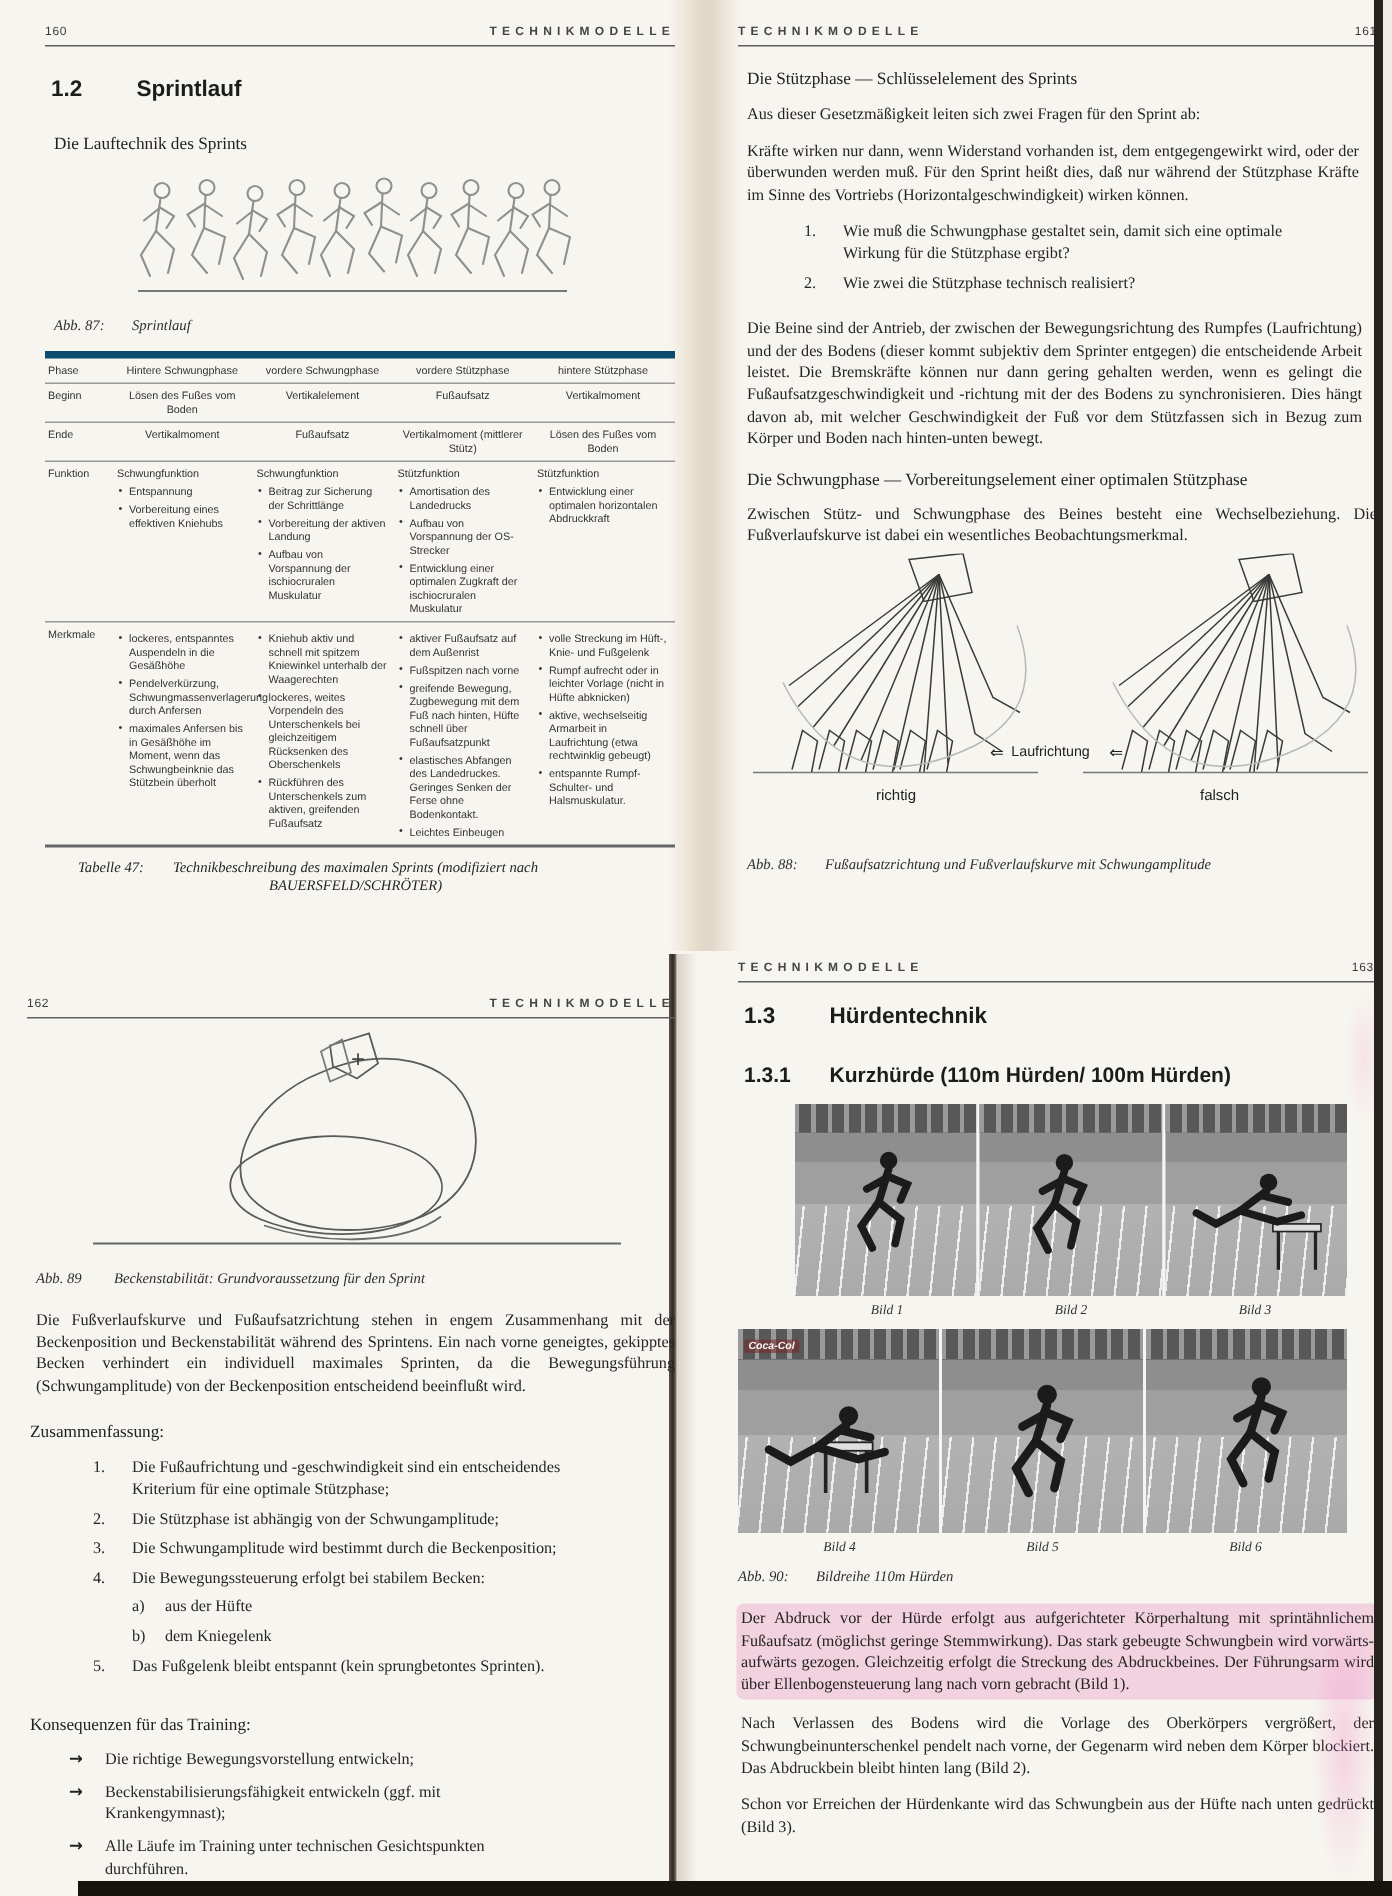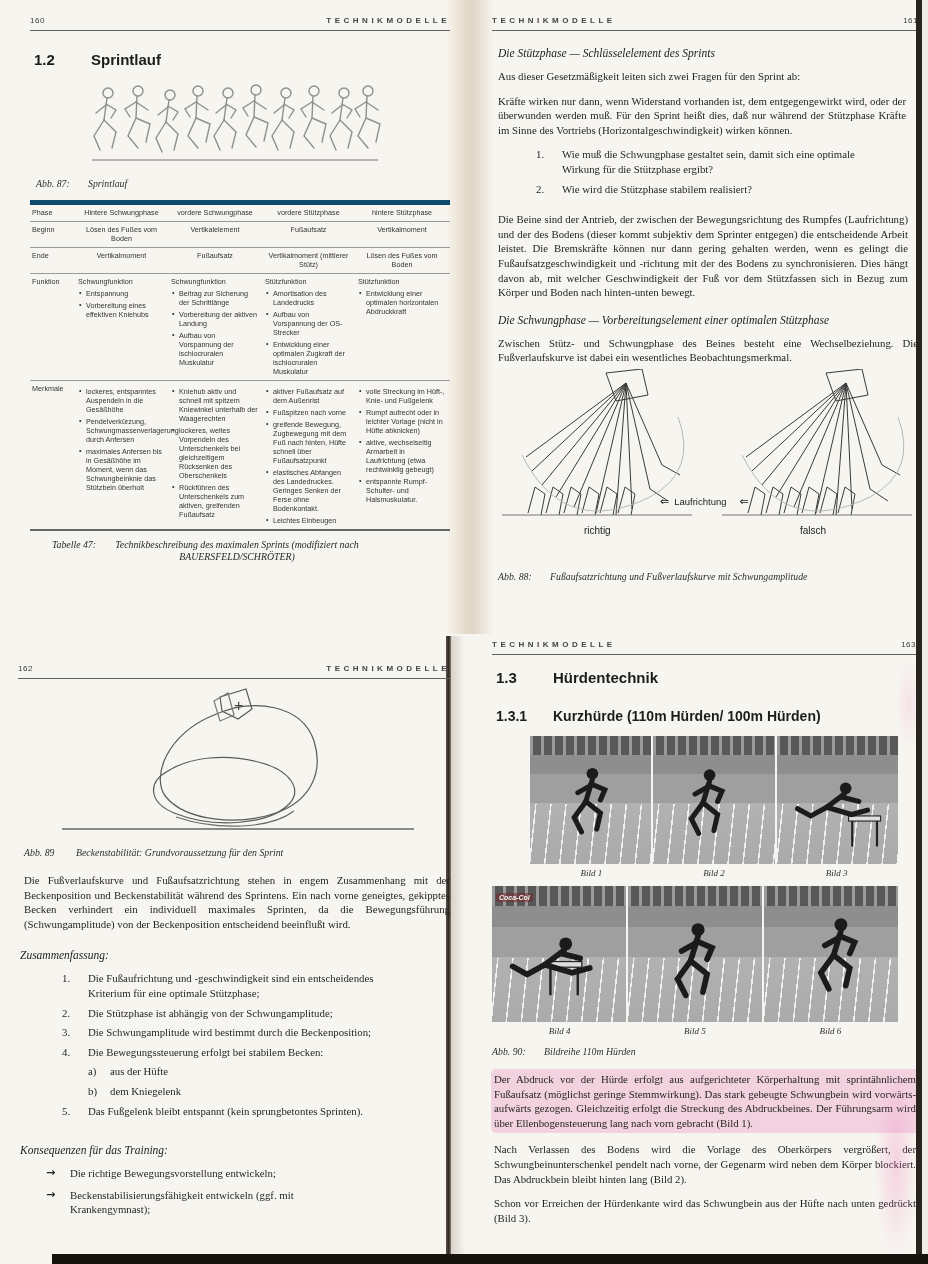--- a/index.html
+++ b/index.html
@@ -29,21 +29,21 @@
   .phead{display:flex;justify-content:space-between;align-items:flex-end;
          border-bottom:1px solid #5f5f5f;padding-bottom:5px;
          font-family:"Liberation Sans", sans-serif;font-size:8px;color:#3a3a3a;}
   .phead .rh{letter-spacing:3.5px;font-weight:bold;color:#444;}
   .phead .pn{letter-spacing:.5px;}
 
   .secrow{display:flex;font-family:"Liberation Sans", sans-serif;font-weight:bold;color:#1c1c1c;}
   .secrow .num{width:57px;flex:0 0 57px;}
   .h-big{font-size:15px;margin:20px 0 0 4px;}
   .h-mid{font-size:14px;margin:16px 0 0 4px;}
-  .subhead{font-size:11.5px;font-style:italic;color:#222;margin:22px 0 0 6px;}
+  .subhead{font-size:11.5px;color:#222;margin:22px 0 0 6px;}
 
   .para{font-size:10.8px;line-height:14.6px;text-align:justify;color:#242424;margin:10px 0 0 6px;}
   .p163 .para{margin-left:2px;}
 
   .caption{display:flex;font-size:9.8px;font-style:italic;color:#2e2e2e;margin-top:6px;}
   .caption .cl{flex:0 0 52px;margin-left:6px;}
   .caption .ct{flex:1;line-height:12px;}
 
   
   .ttable{margin-top:10px;font-family:"Liberation Sans", sans-serif;font-size:7.2px;line-height:9px;color:#333;
@@ -137,20 +137,21 @@
 
   <div class="page p160">
     <div class="phead">
       <span class="pn">160</span>
       <span class="rh">TECHNIKMODELLE</span>
     </div>
     <div class="secrow h-big">
       <span class="num">1.2</span>
       <span>Sprintlauf</span>
     </div>
+    <div class="subhead">Die Lauftechnik des Sprints</div>
 
     <div class="fig">
       <svg viewBox="0 0 420 104" width="420" height="104">
         <defs>
           <g id="sr1" stroke="#8f8f8f" stroke-width="1.4" fill="none" stroke-linecap="round">
             <circle cx="12" cy="7" r="5"></circle>
             <path d="M11 12 L8 34"></path>
             <path d="M10 18 L20 24 L15 32"></path>
             <path d="M10 19 L0 27"></path>
             <path d="M8 34 L20 46 L16 62"></path>
@@ -270,21 +271,21 @@
     <div class="subhead" style="margin-top:16px">Die Stützphase — Schlüsselelement des Sprints</div>
     <div class="para">Aus dieser Gesetzmäßigkeit leiten sich zwei Fragen für den Sprint ab:</div>
     <div class="para" style="max-width:408px">Kräfte wirken nur dann, wenn Widerstand vorhanden ist, dem entgegengewirkt wird, oder der überwunden werden muß. Für den Sprint heißt dies, daß nur während der Stützphase Kräfte im Sinne des Vortriebs (Horizontalgeschwindigkeit) wirken können.</div>
     <div class="nlist">
       <div class="nitem">
         <span class="nn">1.</span>
         <span class="nt">Wie muß die Schwungphase gestaltet sein, damit sich eine optimale Wirkung für die Stützphase ergibt?</span>
       </div>
       <div class="nitem">
         <span class="nn">2.</span>
-        <span class="nt">Wie wird die Stützphase stabilem realisiert?</span>
+        <span class="nt">Wie zwei die Stützphase technisch realisiert?</span>
       </div>
     </div>
     <div class="para" style="margin-top:16px;max-width:410px">Die Beine sind der Antrieb, der zwischen der Bewegungsrichtung des Rumpfes (Laufrichtung) und der des Bodens (dieser kommt subjektiv dem Sprinter entgegen) die entscheidende Arbeit leistet. Die Bremskräfte können nur dann gering gehalten werden, wenn es gelingt die Fußaufsatzgeschwindigkeit und -richtung mit der des Bodens zu synchronisieren. Dies hängt davon ab, mit welcher Geschwindigkeit der Fuß vor dem Stützfassen sich in Bezug zum Körper und Boden nach hinten-unten bewegt.</div>
     <div class="subhead" style="margin-top:14px">Die Schwungphase — Vorbereitungselement einer optimalen Stützphase</div>
     <div class="para">Zwischen Stütz- und Schwungphase des Beines besteht eine Wechselbeziehung. Die Fußverlaufskurve ist dabei ein wesentliches Beobachtungsmerkmal.</div>
 
     <div class="fig" style="height:196px;margin-top:4px">
       <svg viewBox="0 0 426 172" width="426" height="172">
         <defs>
           <g id="fvk" stroke="#3a3a3a" stroke-width="1" fill="none">
@@ -384,20 +385,23 @@
       </div>
     </div>
     <div class="subhead" style="margin-top:26px;margin-left:2px">Konsequenzen für das Training:</div>
     <div class="alist">
       <div class="aitem">
         <span class="at">Die richtige Bewegungsvorstellung entwickeln;</span>
       </div>
       <div class="aitem">
         <span class="at">Beckenstabilisierungsfähigkeit entwickeln (ggf. mit Krankengymnast);</span>
       </div>
+      <div class="aitem">
+        <span class="at">Alle Läufe im Training unter technischen Gesichtspunkten durchführen.</span>
+      </div>
     </div>
   </div>
 
   <div class="page p163">
     <div class="phead">
       <span class="rh">TECHNIKMODELLE</span>
       <span class="pn">163</span>
     </div>
     <div class="secrow h-big" style="margin-top:14px">
       <span class="num">1.3</span>

